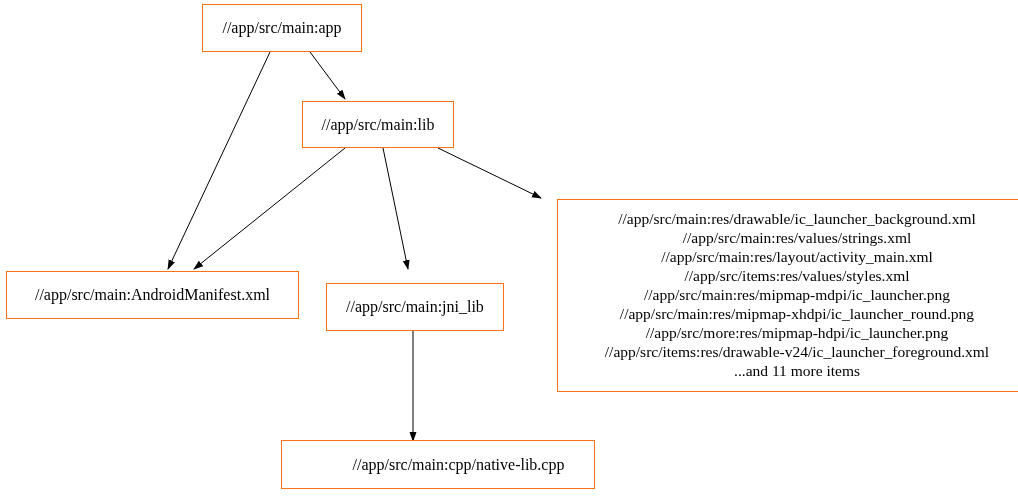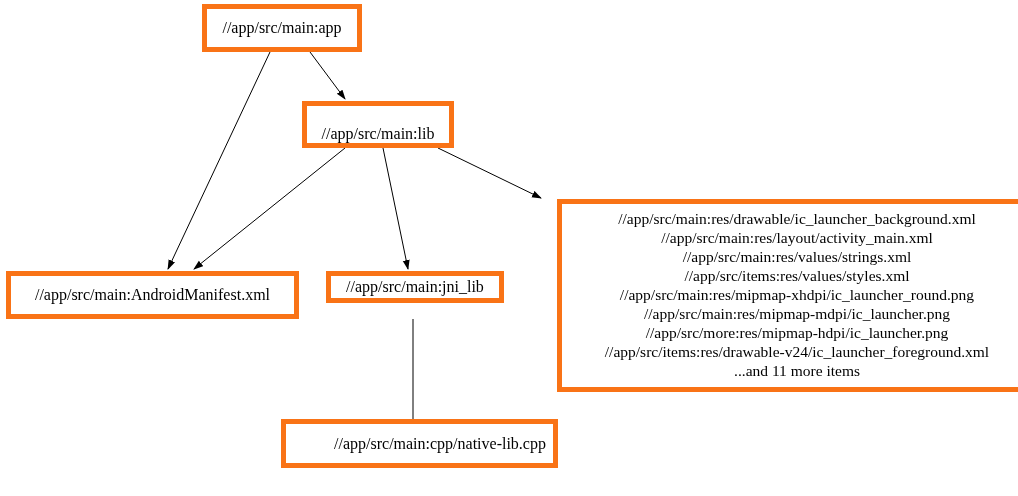--- a/index.html
+++ b/index.html
@@ -23,42 +23,42 @@
     width: 1018px;
     height: 496px;
   }
   .edges line {
     stroke: #000000;
     stroke-width: 1;
   }
   .node {
     position: absolute;
     box-sizing: border-box;
-    border: 5px solid #f97316;
+    border: 1px solid #f97316;
     background: #ffffff;
     display: flex;
     align-items: center;
     justify-content: center;
     text-align: center;
     font-size: 16px;
     white-space: nowrap;
   }
   .node.multi {
     flex-direction: column;
     font-size: 15.5px;
     line-height: 18.9px;
     padding: 1px 4px;
     margin-left: 26px;
   }
   #node-app        { left: 202px; top: 4px;   width: 160px; height: 48px; }
-  #node-lib        { left: 302px; top: 101px; width: 152px; height: 47px; align-items: flex-end; }
+  #node-lib        { left: 302px; top: 101px; width: 152px; height: 47px; }
   #node-manifest   { left: 6px;   top: 271px; width: 293px; height: 48px; }
-  #node-jni-lib    { left: 326px; top: 271px; width: 178px; height: 32px; }
+  #node-jni-lib    { left: 326px; top: 283px; width: 178px; height: 48px; }
   #node-resources  { left: 531px; top: 199px; width: 480px; height: 193px; }
-  #node-native-lib { left: 281px; top: 419px; width: 277px; height: 49px; padding-left: 41px; }
+  #node-native-lib { left: 281px; top: 440px; width: 314px; height: 49px; padding-left: 41px; }
 </style>
 </head>
 <body>
 
 <div class="canvas">
 
   <svg class="edges" viewBox="0 0 1018 496" xmlns="http://www.w3.org/2000/svg">
     <defs>
       <marker id="arrow" markerWidth="10" markerHeight="8" refX="9" refY="3.5" orient="auto" markerUnits="userSpaceOnUse">
         <path d="M0,0 L10,3.5 L0,7 Z" fill="#000000"></path>
@@ -83,25 +83,25 @@
   <div class="node" id="node-manifest">
     <span>//app/src/main:AndroidManifest.xml</span>
   </div>
 
   <div class="node" id="node-jni-lib">
     <span>//app/src/main:jni_lib</span>
   </div>
 
   <div class="node multi" id="node-resources">
     <div>//app/src/main:res/drawable/ic_launcher_background.xml</div>
+    <div>//app/src/main:res/values/strings.xml</div>
     <div>//app/src/main:res/layout/activity_main.xml</div>
-    <div>//app/src/main:res/values/strings.xml</div>
     <div>//app/src/items:res/values/styles.xml</div>
+    <div>//app/src/main:res/mipmap-mdpi/ic_launcher.png</div>
     <div>//app/src/main:res/mipmap-xhdpi/ic_launcher_round.png</div>
-    <div>//app/src/main:res/mipmap-mdpi/ic_launcher.png</div>
     <div>//app/src/more:res/mipmap-hdpi/ic_launcher.png</div>
     <div>//app/src/items:res/drawable-v24/ic_launcher_foreground.xml</div>
     <div>...and 11 more items</div>
   </div>
 
   <div class="node" id="node-native-lib">
     <span>//app/src/main:cpp/native-lib.cpp</span>
   </div>
 
 </div>

